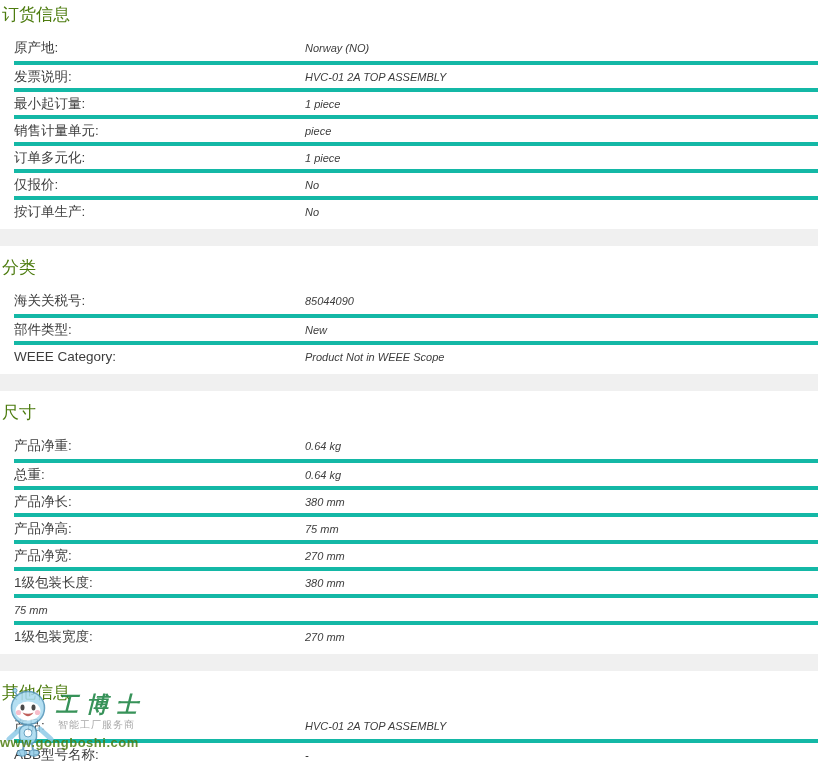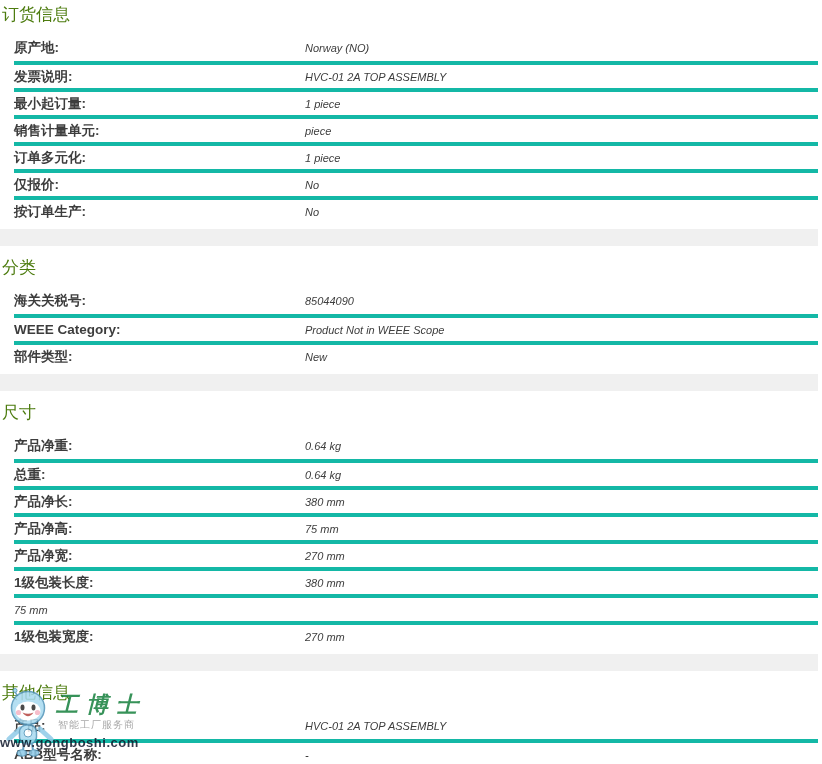--- a/index.html
+++ b/index.html
@@ -23,21 +23,21 @@
   .row {
     display:flex;
     align-items:center;
     height:27px;
     box-sizing:border-box;
   }
   .row + .row { border-top:4px solid #14b8a6; }
   .spec-label {
     width:291px;
     flex:0 0 291px;
-    font-weight:bold;
+    font-weight:normal;
     font-size:13.5px;
   }
   .spec-value { font-size:11px;font-style:italic; }
   .band {
     width:818px;
     height:17px;
     background:#f0f0f0;
     margin:6px 0 13px 0;
   }
   
@@ -57,21 +57,21 @@
     color:#15803d; white-space:nowrap;
   }
   .wm-tagline {
     position:absolute; left:52px; top:32px;
     font-size:10px; letter-spacing:1px;
     color:#989898; white-space:nowrap;
   }
   .wm-url {
     position:absolute; left:-6px; top:49px;
     font-size:13px; font-weight:bold; letter-spacing:0.5px;
-    color:#0f172a; white-space:nowrap;
+    color:#4d7c0f; white-space:nowrap;
   }
 </style>
 </head>
 <body>
 
 <div class="page">
 
   <section>
     <h2 class="section-title">订货信息</h2>
     <div class="rows">
@@ -109,26 +109,26 @@
   <div class="band"></div>
 
   <section>
     <h2 class="section-title">分类</h2>
     <div class="rows">
       <div class="row">
         <div class="spec-label">海关关税号:</div>
         <div class="spec-value">85044090</div>
       </div>
       <div class="row">
+        <div class="spec-label">部件类型:</div>
+        <div class="spec-value">New</div>
+      </div>
+      <div class="row">
         <div class="spec-label">WEEE Category:</div>
         <div class="spec-value">Product Not in WEEE Scope</div>
-      </div>
-      <div class="row">
-        <div class="spec-label">部件类型:</div>
-        <div class="spec-value">New</div>
       </div>
     </div>
   </section>
 
   <div class="band"></div>
 
   <section>
     <h2 class="section-title">尺寸</h2>
     <div class="rows">
       <div class="row">

